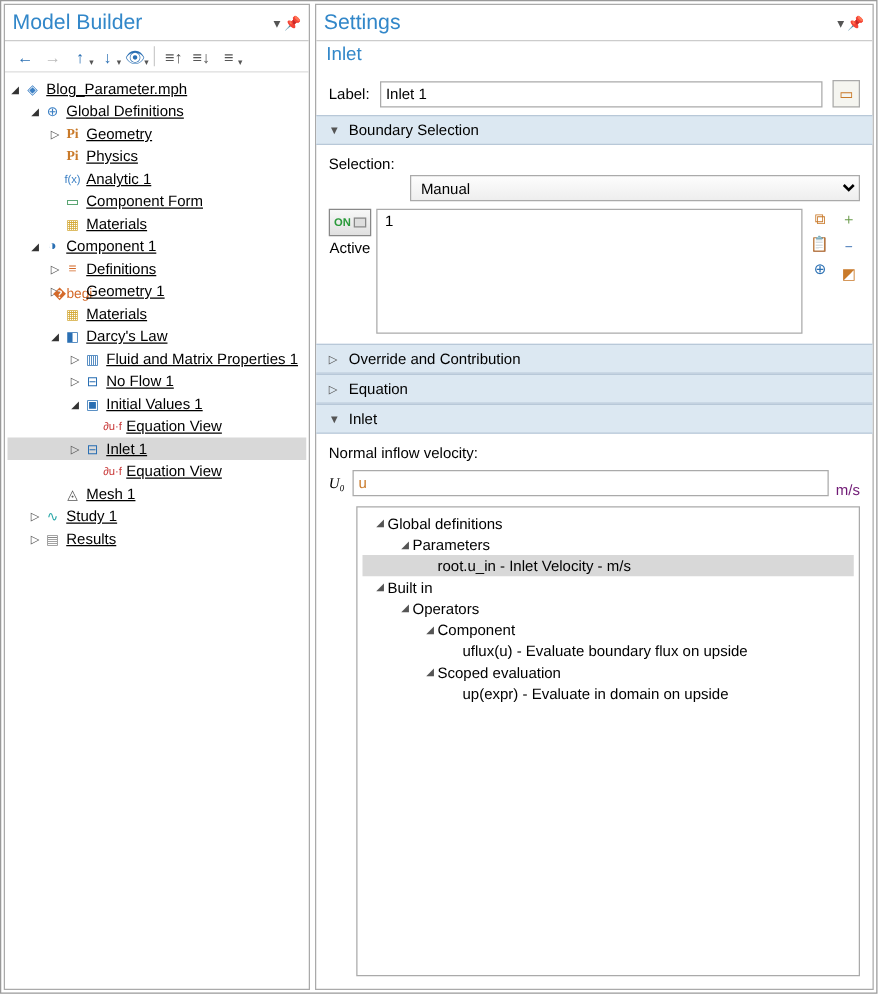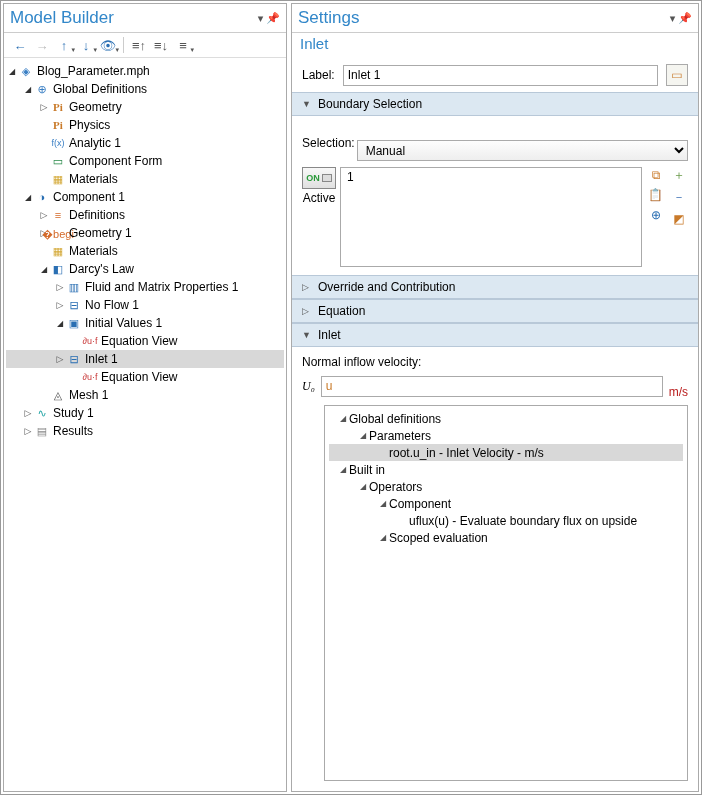--- a/index.html
+++ b/index.html
@@ -1,69 +1,69 @@
 <!DOCTYPE html>
 <html><head>
 <meta charset="utf-8">
 <style>
 * { box-sizing: border-box; margin: 0; padding: 0; font-family: "Segoe UI", Arial, sans-serif; font-size: 12px; }
 body { background: #fff; display: flex; width: 702px; height: 795px; border: 1px solid #999; }
 .panel { display: flex; flex-direction: column; border: 1px solid #aaa; margin: 2px; background: #fff; }
-.left { width: 284px; }
+.left { width: 245px; }
 .right { flex: 1; }
 .panel-head { display: flex; align-items: center; padding: 4px 6px; border-bottom: 1px solid #ccc; }
 .panel-title { font-size: 17px; color: #3287c9; font-weight: 400; flex: 1; }
 .panel-sub { font-size: 15px; color: #3287c9; padding: 2px 8px 6px; }
 .pin { color: #555; font-size: 11px; }
 .toolbar { display: flex; gap: 2px; padding: 3px 6px; border-bottom: 1px solid #ddd; align-items: center; }
 .tbtn { width: 20px; height: 18px; display: flex; align-items: center; justify-content: center; color: #2a6fb3; cursor: pointer; font-size: 13px; position: relative; }
 .tbtn.dis { color: #bbb; }
 .tbtn .dd { font-size: 7px; position: absolute; right: -1px; bottom: 0; color: #555; }
 .sep { width: 1px; height: 16px; background: #ccc; margin: 0 3px; }
 .tree { flex: 1; overflow: auto; padding: 4px 2px; }
 .tn { display: flex; align-items: center; height: 18px; white-space: nowrap; cursor: pointer; }
 .tn.sel { background: #d8d8d8; }
 .tw { width: 12px; text-align: center; color: #555; font-size: 9px; }
 .ic { width: 16px; height: 16px; display: flex; align-items: center; justify-content: center; margin-right: 3px; font-size: 11px; }
-.tx { color: #000; }
+.tx { color: #000; text-decoration: underline; }
 .ind { display: inline-block; }
 
 .i-root { color: #3a7fc4; } .i-globe { color: #3a7fc4; } .i-pi { color: #c97a2a; font-weight: bold; font-family: serif; }
 .i-fx { color: #3a7fc4; font-size: 9px; } .i-form { color: #2a8a4a; } .i-mat { color: #d4a938; }
 .i-comp { color: #2a6fb3; } .i-def { color: #d46a2a; } .i-geo { color: #d46a2a; }
 .i-darcy { color: #2a6fb3; } .i-fluid { color: #2a6fb3; } .i-nf { color: #2a6fb3; }
 .i-iv { color: #2a6fb3; } .i-eq { color: #c93a3a; font-size: 9px; } .i-inlet { color: #2a6fb3; }
 .i-mesh { color: #555; } .i-study { color: #2aa8a8; } .i-res { color: #888; }
 
 .field-row { display: flex; align-items: center; padding: 6px 10px; gap: 8px; }
 .lbl { color: #000; }
 input.txt, select.sel { border: 1px solid #aaa; padding: 2px 4px; height: 21px; font-size: 12px; background: #fff; }
 input.txt { flex: 1; }
 .sq-btn { width: 22px; height: 22px; border: 1px solid #aaa; background: #f5f5f0; display: flex; align-items: center; justify-content: center; cursor: pointer; color: #c97a2a; }
 .sec-head { background: #dce8f2; border-top: 1px solid #b8c8d8; border-bottom: 1px solid #b8c8d8; padding: 4px 10px; display: flex; align-items: center; gap: 6px; cursor: pointer; }
 .sec-head .tw2 { font-size: 9px; color: #555; width: 10px; }
 .sec-head .st { color: #000; }
 .sec-body { padding: 8px 10px; }
-.sel-row { display: flex; align-items: center; gap: 2px; margin-bottom: 6px; }
+.sel-row { display: flex; gap: 12px; margin-bottom: 6px; }
 select.sel { flex: 1; background: linear-gradient(#fdfdfd,#eee); margin-top: 16px; }
 .sel-grid { display: flex; gap: 4px; }
 .sel-left { display: flex; flex-direction: column; align-items: center; gap: 2px; }
 .on-btn { width: 34px; height: 22px; border: 1px solid #888; background: linear-gradient(#f8f8f8,#e0e0e0); display: flex; align-items: center; justify-content: center; gap: 2px; }
 .on-txt { color: #2a9a3a; font-size: 9px; font-weight: bold; }
 .on-sw { width: 10px; height: 8px; border: 1px solid #888; background: #ddd; }
 .listbox { flex: 1; border: 1px solid #aaa; height: 100px; padding: 2px 6px; background: #fff; }
 .side-icons { display: flex; flex-direction: column; gap: 4px; width: 20px; align-items: center; }
 .side-icons2 { display: flex; flex-direction: column; gap: 6px; width: 18px; align-items: center; color: #888; }
 .mini { width: 18px; height: 16px; display: flex; align-items: center; justify-content: center; cursor: pointer; }
 .c-o { color: #c97a2a; } .c-b { color: #2a6fb3; }
 .inlet-body { padding: 8px 10px 10px; display: flex; flex-direction: column; flex: 1; }
 .u0-row { display: flex; align-items: center; gap: 6px; margin: 4px 0 6px; }
 .u0 { font-style: italic; font-family: serif; }
 input.orange { color: #c97a2a; flex: 1; }
-.unit { color: #b91c1c; margin-top: 12px; }
+.unit { color: #701a75; margin-top: 12px; }
 .ac-box { border: 1px solid #aaa; flex: 1; margin-left: 22px; padding: 4px; overflow: auto; background: #fff; }
 .ac-row { display: flex; align-items: center; height: 17px; }
 .ac-row.hl { background: #d8d8d8; }
 </style>
 </head>
 <body>
 
 <div class="panel left">
   <div class="panel-head">
     <span class="panel-title">Model Builder</span>
@@ -312,15 +312,20 @@
         <div class="ac-row">
           <span style="display: inline-block; width: 68px;"></span>
           <span class="tw" style="font-size: 8px; width: 12px; display: inline-block;"></span>
           <span>uflux(u) - Evaluate boundary flux on upside</span>
         </div>
         <div class="ac-row">
           <span style="display: inline-block; width: 48px;"></span>
           <span class="tw" style="font-size: 8px; width: 12px; display: inline-block;">◢</span>
           <span>Scoped evaluation</span>
         </div>
+        <div class="ac-row">
+          <span style="display: inline-block; width: 68px;"></span>
+          <span class="tw" style="font-size: 8px; width: 12px; display: inline-block;"></span>
+          <span>up(expr) - Evaluate in domain on upside</span>
+        </div>
       </div>
   </div>
 </div>
 
 </body></html>

